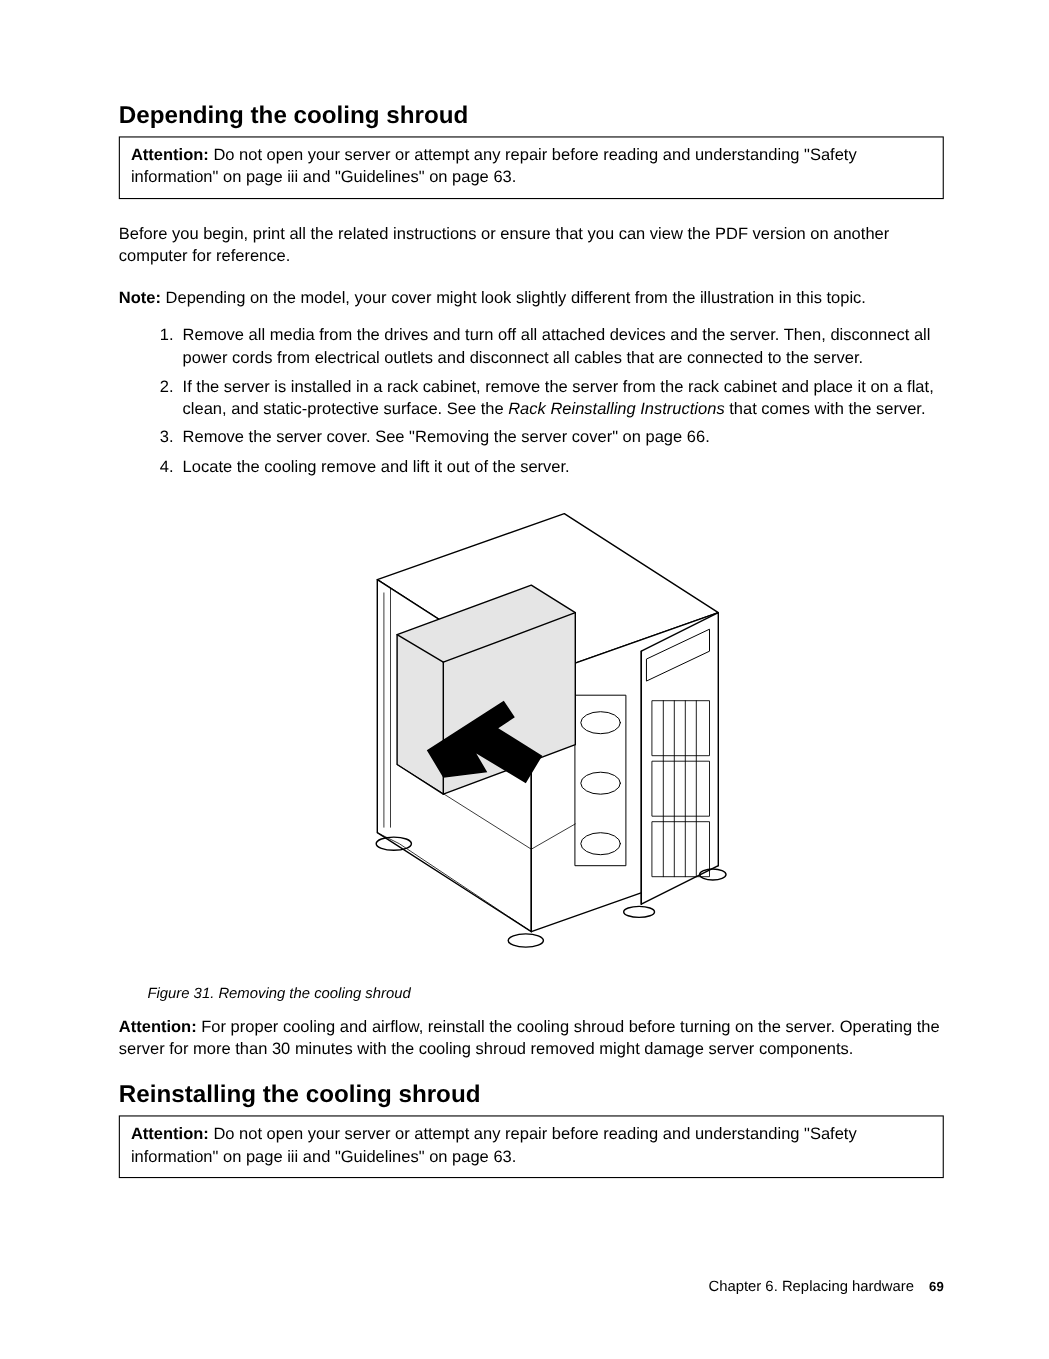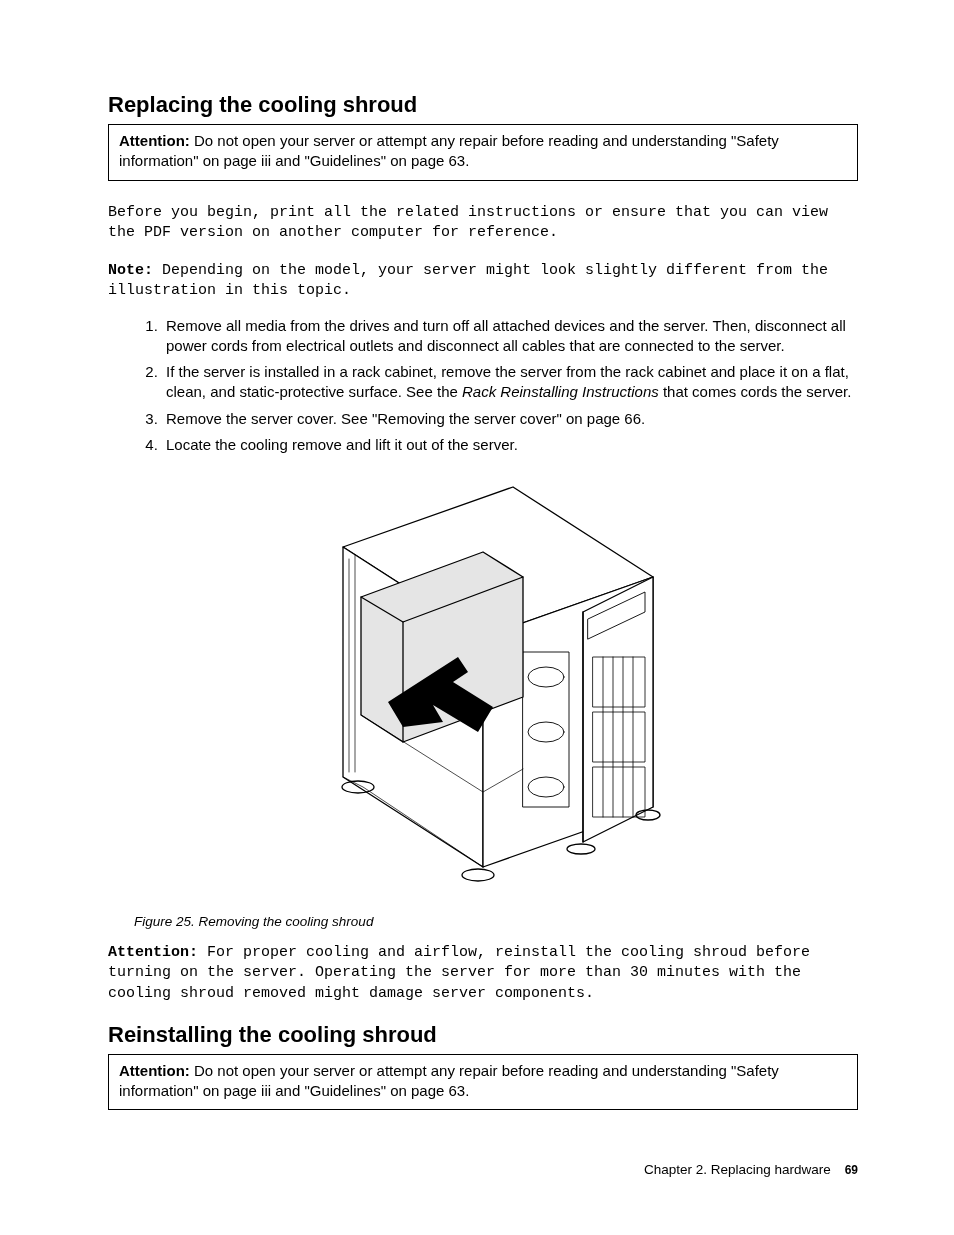--- a/index.html
+++ b/index.html
@@ -21,21 +21,21 @@
     font-weight: bold;
     margin: 0 0 6px 0;
   }
   .attention-box {
     border: 1.5px solid #000;
     padding: 6px 10px 8px 10px;
     margin-bottom: 22px;
     line-height: 1.35;
   }
   .attention-box b { font-weight: bold; }
-  p { margin: 0 0 18px 0; line-height: 1.35; font-family: Liberation Mono, monospace; }
+  p { margin: 0 0 18px 0; line-height: 1.35; }
   .tight { margin-bottom: 14px; }
   ol {
     margin: 0 0 10px 0;
     padding-left: 54px;
     line-height: 1.35;
   }
   ol li { margin-bottom: 6px; padding-left: 4px; }
   .italic-ref { font-style: italic; }
   .figure {
     text-align: center;
@@ -53,37 +53,37 @@
     right: 96px;
     font-size: 13.5px;
   }
   .footer .pnum { font-weight: bold; font-size: 12px; margin-left: 10px; }
 </style>
 </head>
 <body>
 
 <div class="page">
 
-  <h2>Replacing the cooling shroud</h2>
+  <h2>Depending the cooling shroud</h2>
 
   <div class="attention-box">
     <b>Attention:</b><span> Do not open your server or attempt any repair before reading and understanding "Safety information" on page iii and "Guidelines" on page 63.</span>
   </div>
 
   <p>Before you begin, print all the related instructions or ensure that you can view the PDF version on another computer for reference.</p>
 
   <p class="tight">
-    <b>Note:</b><span> Depending on the model, your server might look slightly different from the illustration in this topic.</span>
+    <b>Note:</b><span> Depending on the model, your cover might look slightly different from the illustration in this topic.</span>
   </p>
 
 
   <ol>
     <li>Remove all media from the drives and turn off all attached devices and the server. Then, disconnect all power cords from electrical outlets and disconnect all cables that are connected to the server.</li>
     <li>
-      <span>If the server is installed in a rack cabinet, remove the server from the rack cabinet and place it on a flat, clean, and static-protective surface. See the </span><span class="italic-ref">Rack Reinstalling Instructions</span><span> that comes cords the server.</span>
+      <span>If the server is installed in a rack cabinet, remove the server from the rack cabinet and place it on a flat, clean, and static-protective surface. See the </span><span class="italic-ref">Rack Reinstalling Instructions</span><span> that comes with the server.</span>
     </li>
     <li>Remove the server cover. See "Removing the server cover" on page 66.</li>
     <li>Locate the cooling remove and lift it out of the server.</li>
   </ol>
 
   <div class="figure">
     <svg width="400" height="420" viewBox="0 0 400 420">
 
       <g stroke="#000" stroke-width="1.3" fill="none" stroke-linejoin="round" stroke-linecap="round">
 
@@ -131,30 +131,30 @@
           <polyline points="78,238 200,315 240,292"></polyline>
         </g>
       </g>
 
       <g>
         <polygon points="105,225 175,180 185,195 170,205 210,230 195,255 150,228 160,245 120,250" fill="#000"></polygon>
       </g>
     </svg>
   </div>
 
-  <div class="fig-caption">Figure 25.  Removing the cooling shroud</div>
+  <div class="fig-caption">Figure 31.  Removing the cooling shroud</div>
 
   <p>
     <b>Attention:</b><span> For proper cooling and airflow, reinstall the cooling shroud before turning on the server. Operating the server for more than 30 minutes with the cooling shroud removed might damage server components.</span>
   </p>
 
   <h2>Reinstalling the cooling shroud</h2>
 
   <div class="attention-box">
     <b>Attention:</b><span> Do not open your server or attempt any repair before reading and understanding "Safety information" on page iii and "Guidelines" on page 63.</span>
   </div>
 
 </div>
 
 <div class="footer">
-  <span>Chapter 2.  Replacing hardware</span>
+  <span>Chapter 6.  Replacing hardware</span>
   <span class="pnum">69</span>
 </div>
 
 </body></html>

